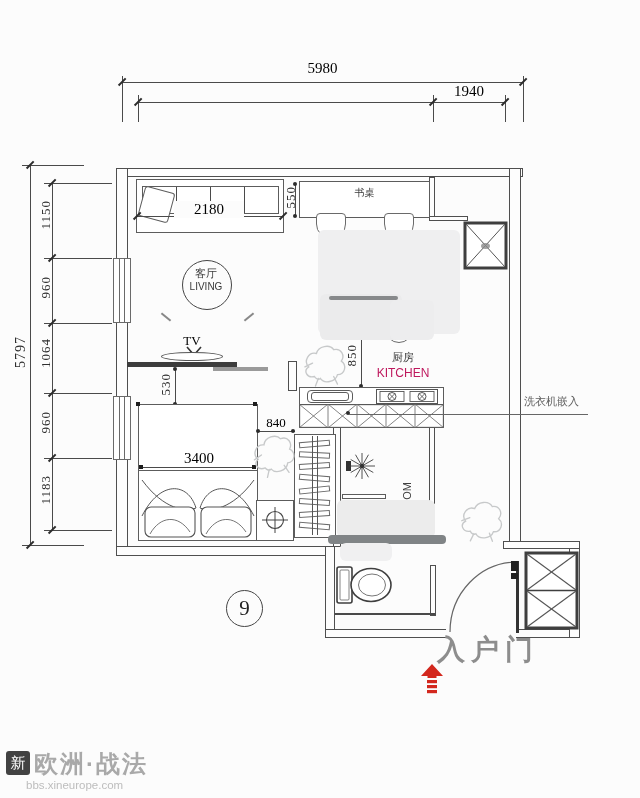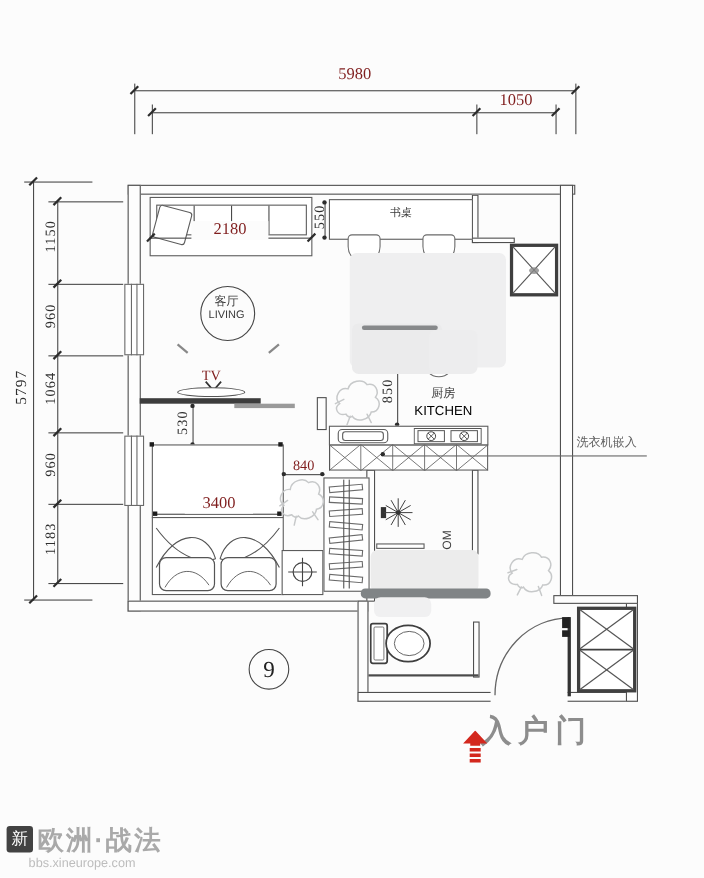--- a/index.html
+++ b/index.html
@@ -2,21 +2,21 @@
 <html><head>
 <meta charset="utf-8">
 <style>
   html,body{margin:0;padding:0;background:#fff}
   .stage{position:relative;width:640px;height:798px;background:#fcfcfc;overflow:hidden;
          font-family:"Liberation Sans",sans-serif}
   .lh{position:absolute;background:#4a4a4a;height:1.2px}
   .lv{position:absolute;background:#4a4a4a;width:1.2px}
   .wall{position:absolute;border:1.6px solid #4f4f4f;background:#fdfdfd;box-sizing:border-box}
   .fz{position:absolute;border:1.3px solid #5c5c5c;background:#fff;box-sizing:border-box}
-  .dim{position:absolute;font-family:"Liberation Serif",serif;font-size:15px;color:#7f1d1d;
+  .dim{position:absolute;font-family:"Liberation Serif",serif;font-size:15px;color:#000000;
        text-align:center;white-space:nowrap}
   .dimv{position:absolute;font-family:"Liberation Serif",serif;font-size:13px;color:#2e2e2e;
         writing-mode:vertical-rl;transform:rotate(180deg);white-space:nowrap;letter-spacing:1px}
   .dot{position:absolute;width:4px;height:4px;border-radius:50%;background:#2c2c2c}
   .sq{position:absolute;width:4px;height:4px;background:#1d1d1d}
   .slash{position:absolute;width:10px;height:1.6px;background:#2c2c2c;transform:rotate(-45deg)}
   .cjk{position:absolute;color:#3a3a3a;text-align:center;white-space:nowrap}
   .chair{position:absolute;border:1.2px solid #6a6a6a;border-radius:4px 4px 15px 15px;
          background:#fff;box-sizing:border-box}
   .patch{position:absolute;border-radius:6px}
@@ -40,21 +40,21 @@
   <div class="slash" style="left:518px;top:81px"></div>
   <div class="dim" style="left:122px;top:60px;width:401px">5980</div>
 
   <div class="lh" style="left:138px;top:102px;width:367px"></div>
   <div class="lv" style="left:138px;top:95px;height:27px"></div>
   <div class="lv" style="left:433px;top:95px;height:27px"></div>
   <div class="lv" style="left:505px;top:95px;height:27px"></div>
   <div class="slash" style="left:133px;top:101px"></div>
   <div class="slash" style="left:428px;top:101px"></div>
   <div class="slash" style="left:500px;top:101px"></div>
-  <div class="dim" style="left:433px;top:83px;width:72px">1050</div>
+  <div class="dim" style="left:433px;top:83px;width:72px">1940</div>
 
   <div class="lv" style="left:30px;top:165px;height:381px"></div>
   <div class="lh" style="left:22px;top:165px;width:62px"></div>
   <div class="lh" style="left:22px;top:545px;width:62px"></div>
   <div class="slash" style="left:25px;top:164px"></div>
   <div class="slash" style="left:25px;top:544px"></div>
   <div class="dimv" style="left:13px;top:336px;font-size:14px">5797</div>
 
   <div class="lv" style="left:52px;top:183px;height:347px"></div>
   <div class="lh" style="left:44px;top:183px;width:68px"></div>
@@ -140,21 +140,21 @@
   <div class="dimv" style="left:283px;top:186px">550</div>
 
   <svg style="position:absolute;left:463px;top:221px" width="45" height="49" viewBox="0 0 45 49">
     <rect x="2" y="2" width="41" height="45" fill="#fff" stroke="#3f3f3f" stroke-width="3"></rect>
     <line x1="3" y1="3" x2="42" y2="46" stroke="#555" stroke-width="1"></line>
     <line x1="42" y1="3" x2="3" y2="46" stroke="#555" stroke-width="1"></line>
     <ellipse cx="22.5" cy="25" rx="4.5" ry="3" fill="#8a8a8a" opacity="0.8"></ellipse>
   </svg>
 
   <div class="cjk" style="left:371px;top:350px;width:64px;font-size:11px">厨房</div>
-  <div class="cjk" style="left:369px;top:366px;width:68px;font-size:12px;color:#000000">KITCHEN</div>
+  <div class="cjk" style="left:369px;top:366px;width:68px;font-size:12px;color:#be185d">KITCHEN</div>
   <div class="chair" style="left:385px;top:325px;width:28px;height:18px"></div>
 
   <div class="lv" style="left:361px;top:331px;height:57px"></div>
   <div class="dot" style="left:359px;top:329px"></div>
   <div class="dot" style="left:359px;top:384px"></div>
   <div class="dimv" style="left:344px;top:344px">850</div>
 
   <div class="fz" style="left:299px;top:387px;width:145px;height:18px"></div>
   <div class="fz" style="left:307px;top:390px;width:46px;height:13px;border-radius:4px"></div>
   <div class="fz" style="left:311px;top:392px;width:38px;height:9px;border-radius:3px;border-width:1px"></div>
@@ -272,21 +272,21 @@
     <rect x="2" y="2" width="51" height="75" fill="#fff" stroke="#3f3f3f" stroke-width="3"></rect>
     <line x1="2" y1="39.5" x2="53" y2="39.5" stroke="#3f3f3f" stroke-width="1.6"></line>
     <g stroke="#555" stroke-width="1.1">
       <line x1="3" y1="3" x2="52" y2="39"></line>
         <line x1="52" y1="3" x2="3" y2="39"></line>
       <line x1="3" y1="40" x2="52" y2="76"></line>
         <line x1="52" y1="40" x2="3" y2="76"></line>
     </g>
   </svg>
 
-  <div class="cjk" style="left:437px;top:646px;font-size:28px;font-weight:bold;color:#8d8d8d;letter-spacing:6px;text-align:left">入户门</div>
+  <div class="cjk" style="left:437px;top:631px;font-size:28px;font-weight:bold;color:#8d8d8d;letter-spacing:6px;text-align:left">入户门</div>
   <svg style="position:absolute;left:420px;top:664px" width="24" height="32" viewBox="0 0 24 32">
     <polygon points="12,0 23,12 16.5,12 16.5,14 7.5,14 7.5,12 1,12" fill="#d3281e"></polygon>
     <rect x="7" y="16" width="10" height="3.2" fill="#d3281e"></rect>
     <rect x="7" y="21" width="10" height="3.2" fill="#d3281e"></rect>
     <rect x="7" y="26" width="10" height="3.2" fill="#d3281e"></rect>
   </svg>
 
   <div class="patch" style="left:318px;top:230px;width:142px;height:104px;background:#efeff0"></div>
   <div class="patch" style="left:320px;top:294px;width:82px;height:46px;background:#ebebec"></div>
   <div class="patch" style="left:390px;top:300px;width:44px;height:40px;background:#ededee"></div>

